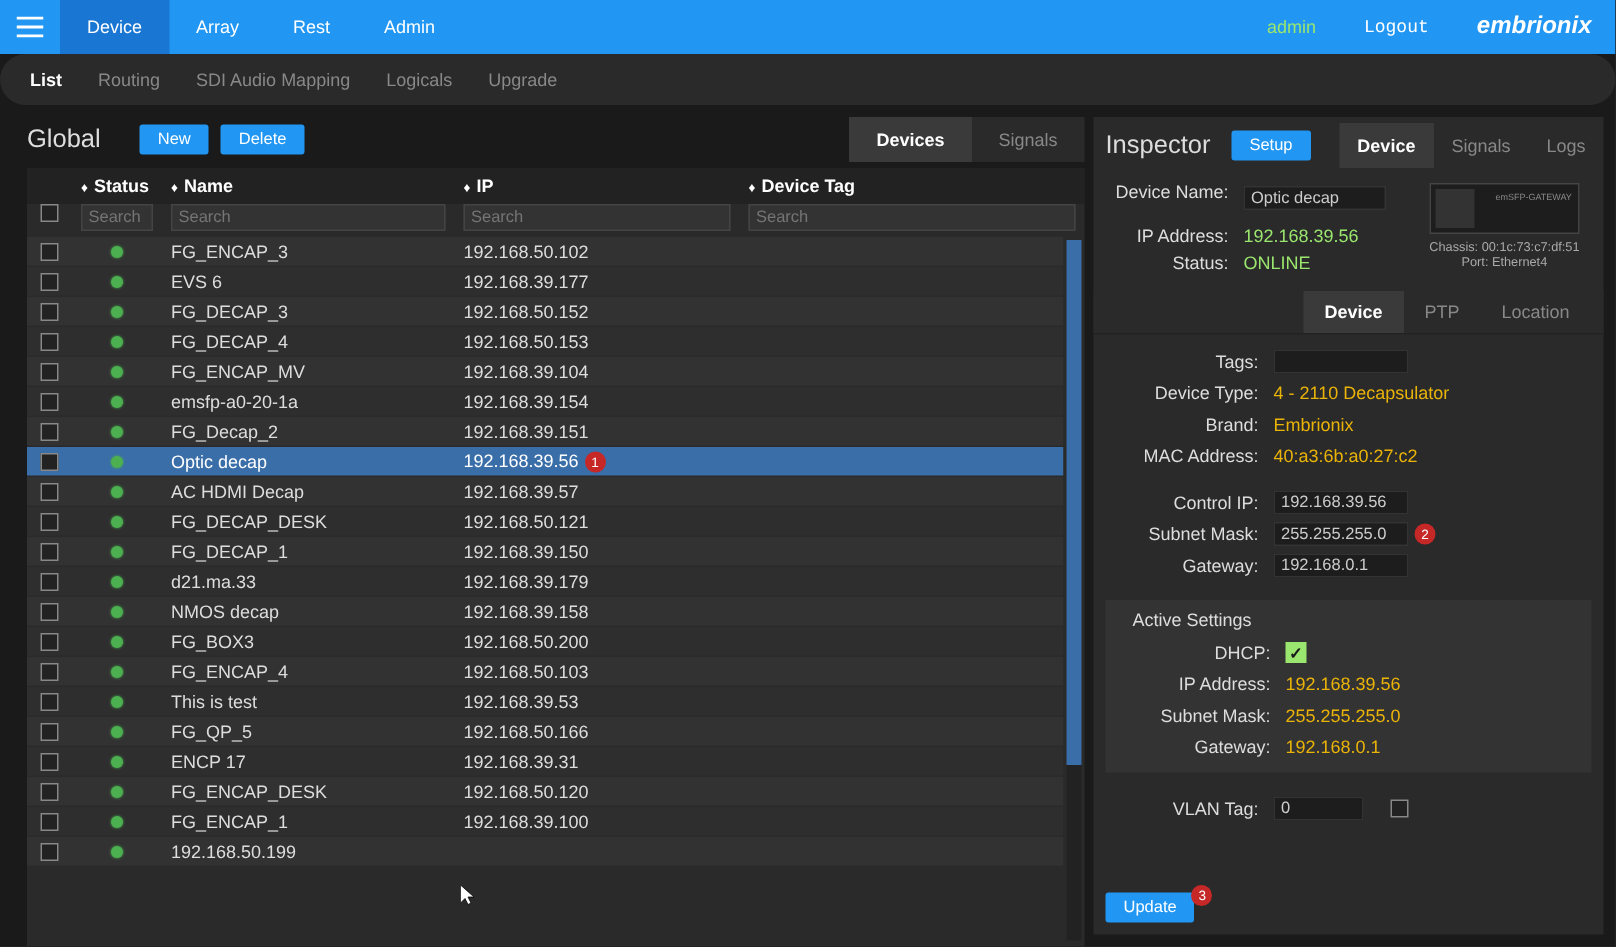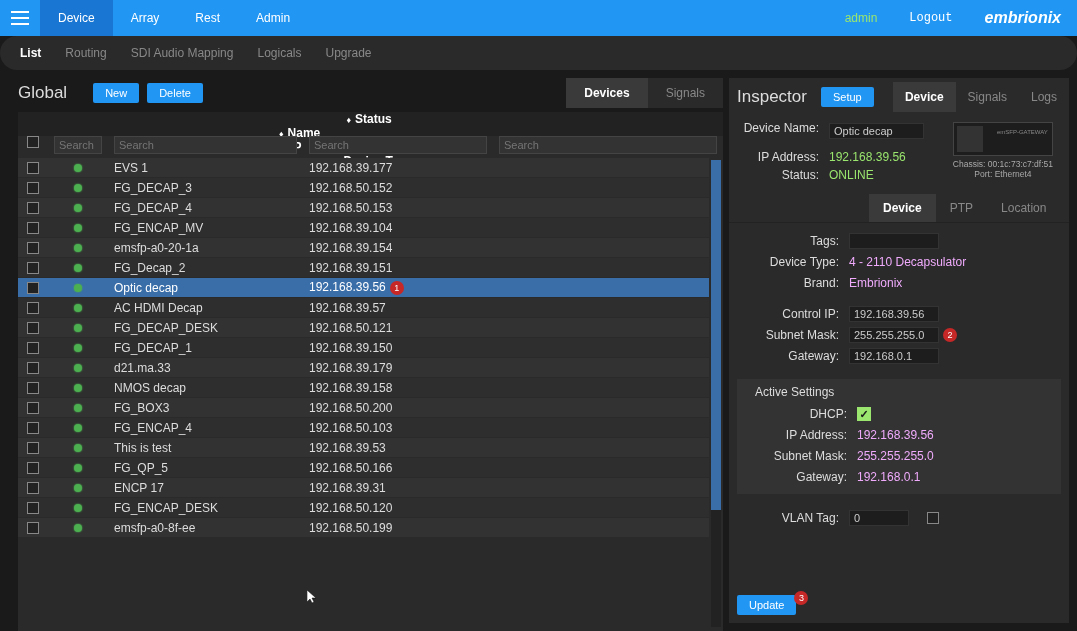--- a/index.html
+++ b/index.html
@@ -22,21 +22,21 @@
 .left { flex:1; padding:8px 6px 0 18px; display:flex; flex-direction:column; }
 .left-head { display:flex; align-items:center; height:30px; gap:8px; }
 .title { font-size:17px; color:#ddd; margin-right:18px; }
 .btn { background:#2196f3; color:#fff; border:none; padding:4px 12px; font-size:11px; cursor:pointer; border-radius:2px; }
 .btn.setup { font-size:11px; }
 .btn.update { background:#2196f3; }
 .mid-tabs { margin-left:auto; display:flex; background:#2a2a2a; }
 .mid-tab { padding:8px 18px; cursor:pointer; color:#888; }
 .mid-tab.active { background:#3a3a3a; color:#fff; font-weight:bold; }
 .table-wrap { background:#2a2a2a; flex:1; margin-top:4px; position:relative; overflow:hidden; }
-.thead { display:flex; background:#222; height:24px; align-items:center; color:#fff; font-weight:bold; font-size:12px;flex-direction:column; }
+.thead { display:flex; background:#222; height:24px; align-items:center; color:#fff; font-weight:bold; font-size:12px; }
 .thead .col, .filters .col, .row .col { padding:0 6px; }
 .c-chk{width:30px; display:flex; justify-content:center;}
 .c-status{width:60px;}
 .c-name{width:195px;}
 .c-ip{width:190px;}
 .c-tag{flex:1;}
 .sort { margin-right:4px; display:inline-block; font-size:9px; line-height:1; }
 .filters { display:flex; height:22px; }
 .filters input { background:#333; border:1px solid #444; color:#ccc; width:100%; height:18px; padding:0 4px; font-size:11px; }
 .rows { position:absolute; top:46px; bottom:0; left:0; right:14px; overflow-y:hidden; }
@@ -65,21 +65,21 @@
 .port-img { width:100px; height:34px; background:#1d1d1d; border:1px solid #444; position:relative; margin-bottom:3px;}
 .port-img::before{content:""; position:absolute; left:3px; top:3px; width:26px; height:26px; background:#333;}
 .port-img::after{content:"emSFP-GATEWAY"; position:absolute; right:4px; top:6px; font-size:6px; color:#888;}
 .port-txt { font-size:8.5px; color:#aaa; text-align:center;}
 .inner-tabs { display:flex; background:#2a2a2a; border-bottom:1px solid #222; padding-left:140px;}
 .inner-tab { padding:7px 14px; color:#888; cursor:pointer; }
 .inner-tab.active { background:#3a3a3a; color:#fff; font-weight:bold; }
 .field-block { padding:8px 8px 6px 0; }
 .field-row { display:flex; height:20px; align-items:center; margin-bottom:1px; }
 .field-label { width:120px; text-align:right; color:#ddd; padding-right:10px; }
-.field-val { color:#f0abfc; }
+.field-val { color:#eab308; }
 .field-input { background:#1d1d1d; border:1px solid #333; color:#ccc; padding:1px 4px; width:90px; font-size:11px; }
 .section { background:#333; margin:6px 8px; padding:6px 0; }
 .section-title { color:#ddd; padding:0 0 5px 18px; font-size:12px; }
 .chk-on { width:14px; height:14px; background:#9ae66e; display:inline-flex; align-items:center; justify-content:center; color:#1a1a1a; font-size:11px; font-weight:bold; }
 .footer { margin-top:auto; padding:8px 0 8px 8px; }
 .cursor { position:absolute; left:307px; top:590px; width:10px; height:14px; pointer-events:none; }
 </style>
 </head>
 <body>
 
@@ -141,21 +141,32 @@
         <div class="col c-tag"><input placeholder="Search" style=""></div>
       </div>
       <div class="rows" id="rows">
           <div class="row">
             <div class="col c-chk">
               <span class="chk"></span>
             </div>
             <div class="col c-status status-cell">
               <span class="status-dot"></span>
             </div>
-            <div class="col c-name">EVS 1</div>
+            <div class="col c-name">FG_ENCAP_3</div>
+            <div class="col c-ip">192.168.50.102</div>
+            <div class="col c-tag"></div>
+          </div>
+          <div class="row">
+            <div class="col c-chk">
+              <span class="chk"></span>
+            </div>
+            <div class="col c-status status-cell">
+              <span class="status-dot"></span>
+            </div>
+            <div class="col c-name">EVS 6</div>
             <div class="col c-ip">192.168.39.177</div>
             <div class="col c-tag"></div>
           </div>
           <div class="row">
             <div class="col c-chk">
               <span class="chk"></span>
             </div>
             <div class="col c-status status-cell">
               <span class="status-dot"></span>
             </div>
@@ -339,21 +350,31 @@
             <div class="col c-ip">192.168.50.120</div>
             <div class="col c-tag"></div>
           </div>
           <div class="row">
             <div class="col c-chk">
               <span class="chk"></span>
             </div>
             <div class="col c-status status-cell">
               <span class="status-dot"></span>
             </div>
-            <div class="col c-name">emsfp-a0-8f-ee</div>
+            <div class="col c-name">FG_ENCAP_1</div>
+            <div class="col c-ip">192.168.39.100</div>
+            <div class="col c-tag"></div>
+          </div>
+          <div class="row">
+            <div class="col c-chk">
+              <span class="chk"></span>
+            </div>
+            <div class="col c-status status-cell">
+              <span class="status-dot"></span>
+            </div>
             <div class="col c-ip">192.168.50.199</div>
             <div class="col c-tag"></div>
           </div>
         </div>
       <div class="scrollbar">
           <div class="scroll-thumb"></div>
         </div>
     </div>
   </div>
 
@@ -396,20 +417,24 @@
           <input class="field-input" style="">
         </div>
       <div class="field-row">
           <div class="field-label">Device Type:</div>
           <span class="field-val">4 - 2110 Decapsulator</span>
         </div>
       <div class="field-row">
           <div class="field-label">Brand:</div>
           <span class="field-val">Embrionix</span>
         </div>
+      <div class="field-row">
+          <div class="field-label">MAC Address:</div>
+          <span class="field-val">40:a3:6b:a0:27:c2</span>
+        </div>
     </div>
     <div class="field-block" style="padding-top:4px;">
       <div class="field-row">
           <div class="field-label">Control IP:</div>
           <input class="field-input" value="192.168.39.56" style="">
         </div>
       <div class="field-row">
           <div class="field-label">Subnet Mask:</div>
           <input class="field-input" value="255.255.255.0" style="">
           <span class="badge">2</span>

